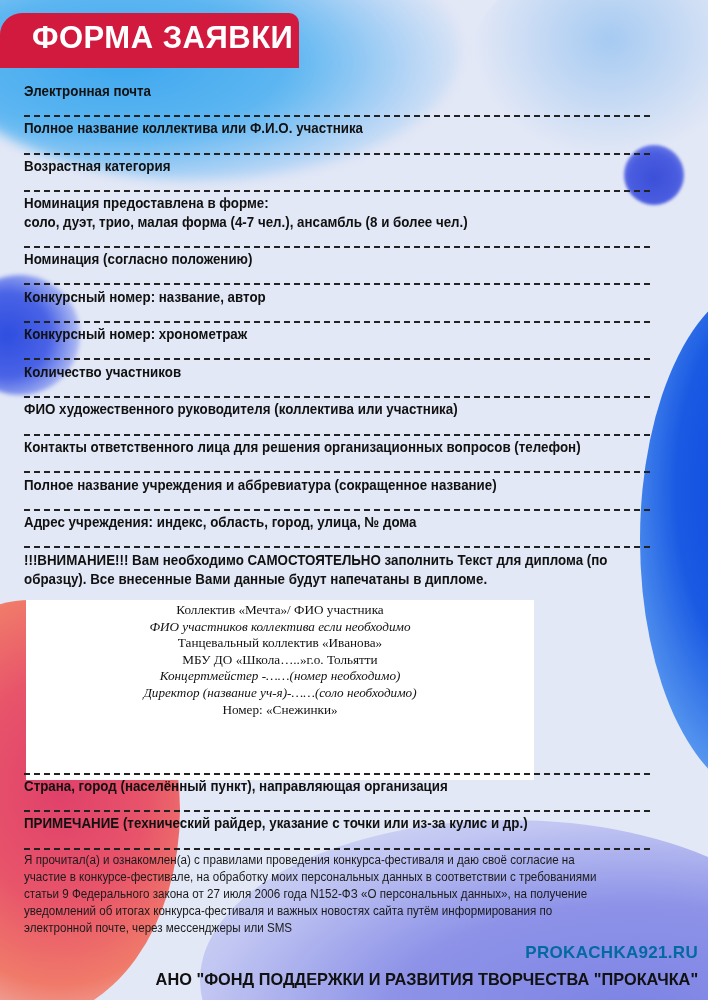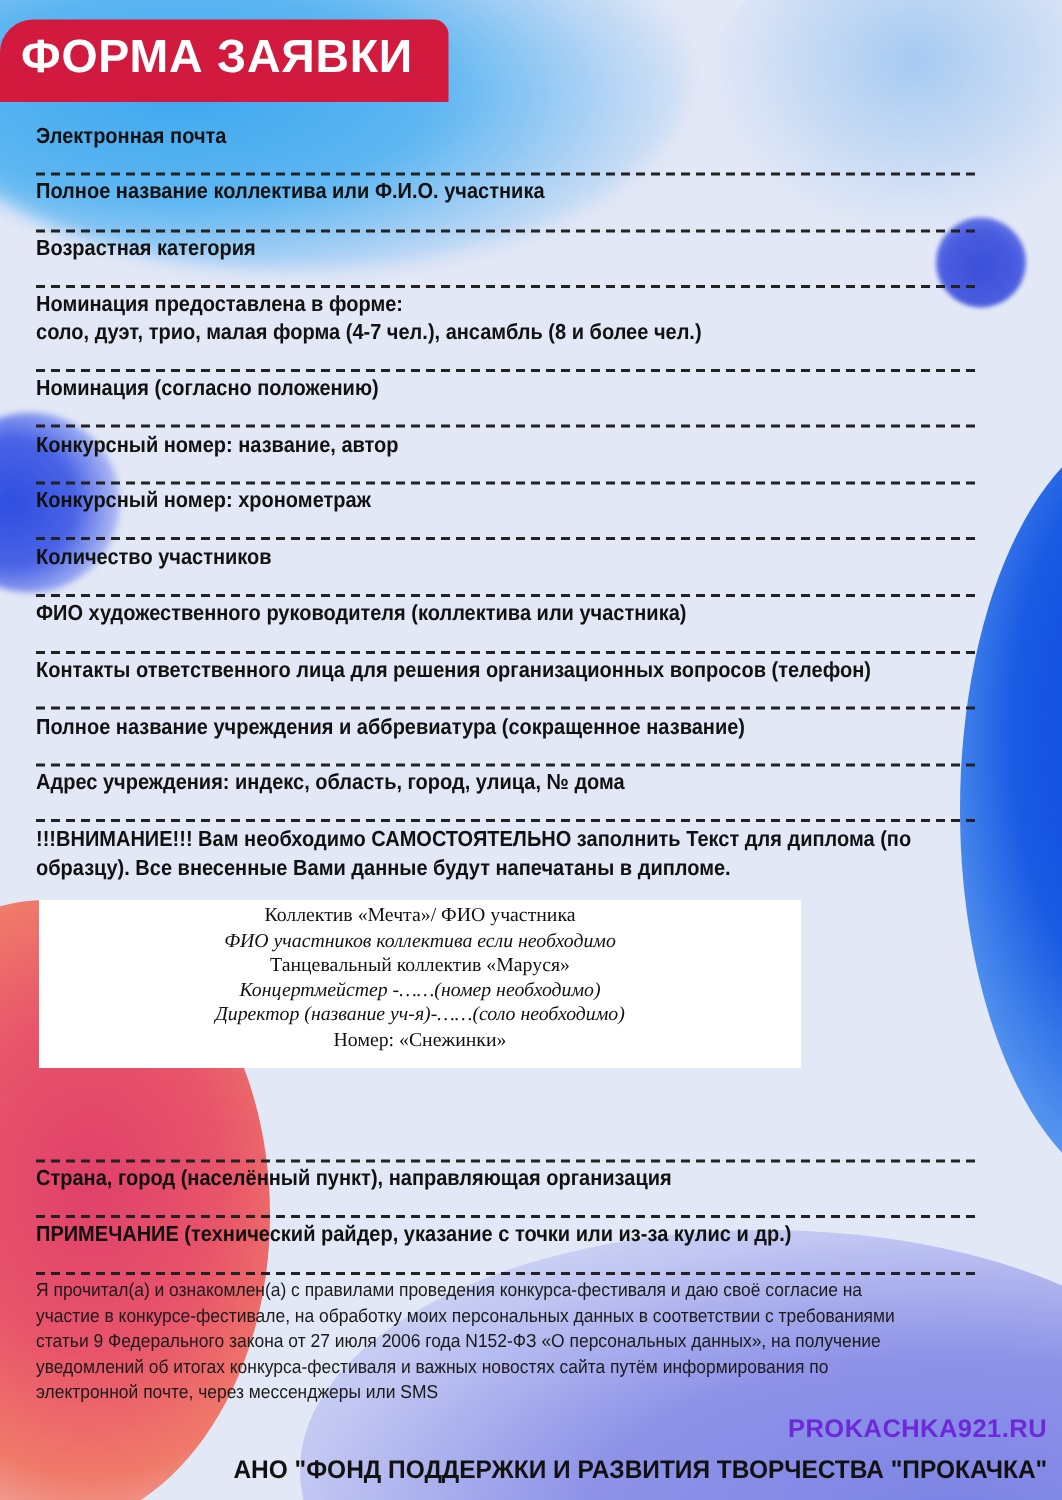--- a/index.html
+++ b/index.html
@@ -16,31 +16,31 @@
   .bg-right-blob { left:640px; top:280px; width:260px; height:520px; border-radius:50%;
      background: radial-gradient(ellipse at 45% 40%, #0b45dc 0%, #1a5ae3 40%, #5b9bf0 70%, rgba(160,200,245,0.6) 85%, rgba(227,232,246,0) 100%); }
   .bg-red-blob { left:-120px; top:600px; width:300px; height:420px; border-radius:50%;
      background: radial-gradient(ellipse at 60% 45%, #e0406a 0%, #e8556a 35%, #f07a6a 60%, rgba(245,170,150,0.6) 80%, rgba(227,232,246,0) 100%); }
   .bg-bottom-purple { left:200px; top:820px; width:620px; height:320px; border-radius:50%;
      background: radial-gradient(ellipse at 70% 60%, #7d83e4 0%, #8e93e8 40%, rgba(170,175,240,0.6) 70%, rgba(227,232,246,0) 100%); }
 
   .title-bar { position:absolute; left:0; top:13px; width:299px; height:55px; background:#d21a3e;
      border-radius:22px 10px 0 0; border-bottom-left-radius:0; }
   .title-bar:after { content:""; }
-  .title-text { position:absolute; left:14px; top:20px; color:#fff; font-weight:bold; font-size:31px; letter-spacing:0.5px; }
+  .title-text { position:absolute; left:32px; top:20px; color:#fff; font-weight:bold; font-size:31px; letter-spacing:0.5px; }
   .label { position:absolute; left:24px; font-weight:bold; font-size:14.5px; color:#111; white-space:nowrap; transform-origin:left top; transform:scaleX(0.92); }
   .dash { position:absolute; left:24px; width:626px; height:0; border-top:2px dashed #222; }
 
-  .sample-box { position:absolute; left:26px; top:600px; width:508px; height:112px; background:#fff; }
+  .sample-box { position:absolute; left:26px; top:600px; width:508px; height:180px; background:#fff; }
   .sample-line { display:block; text-align:center; font-family:"Liberation Serif", serif; font-size:13.2px; color:#111; line-height:16.6px; white-space:nowrap; }
   .sample-line.it { font-style:italic;font-family:Liberation Serif, serif; }
   .sample-inner { padding-top:2px; }
 
   .consent { position:absolute; left:24px; top:852px; width:640px; font-size:12.5px; line-height:17px; color:#1a1a1a; transform-origin:left top; transform:scaleX(0.93); }
-  .site { position:absolute; right:10px; top:943px; font-weight:bold; font-size:17px; color:#6d28d9; letter-spacing:0.3px; }
+  .site { position:absolute; right:10px; top:943px; font-weight:bold; font-size:17px; color:#0369a1; letter-spacing:0.3px; }
   .org { position:absolute; right:10px; top:970px; font-weight:bold; font-size:17px; color:#111; white-space:nowrap; transform-origin:right top; transform:scaleX(0.96); }
 </style>
 </head>
 <body>
 
 <div class="bg bg-topleft"></div>
 <div class="bg bg-topright"></div>
 <div class="bg bg-right-blob"></div>
 <div class="bg bg-left-blob"></div>
 <div class="bg bg-red-blob"></div>
@@ -87,21 +87,22 @@
 <div class="label" style="top:514px">Адрес учреждения: индекс, область, город, улица, № дома</div>
 <div class="dash" style="top:546px"></div>
 
 <div class="label" style="top:552px">!!!ВНИМАНИЕ!!! Вам необходимо САМОСТОЯТЕЛЬНО заполнить Текст для диплома (по</div>
 <div class="label" style="top:571px">образцу). Все внесенные Вами данные будут напечатаны в дипломе.</div>
 
 <div class="sample-box">
   <div class="sample-inner">
     <span class="sample-line">Коллектив «Мечта»/ ФИО участника</span>
     <span class="sample-line it">ФИО участников коллектива если необходимо</span>
-    <span class="sample-line">Танцевальный коллектив «Маруся»</span>
+    <span class="sample-line">Танцевальный коллектив «Иванова»</span>
+    <span class="sample-line">МБУ ДО «Школа…..»г.о. Тольятти</span>
     <span class="sample-line it">Концертмейстер -……(номер необходимо)</span>
     <span class="sample-line it">Директор (название уч-я)-……(соло необходимо)</span>
     <span class="sample-line">Номер: «Снежинки»</span>
   </div>
 </div>
 
 <div class="dash" style="top:773px"></div>
 <div class="label" style="top:778px">Страна, город (населённый пункт), направляющая организация</div>
 <div class="dash" style="top:810px"></div>
 <div class="label" style="top:815px">ПРИМЕЧАНИЕ (технический райдер, указание с точки или из-за кулис и др.)</div>

